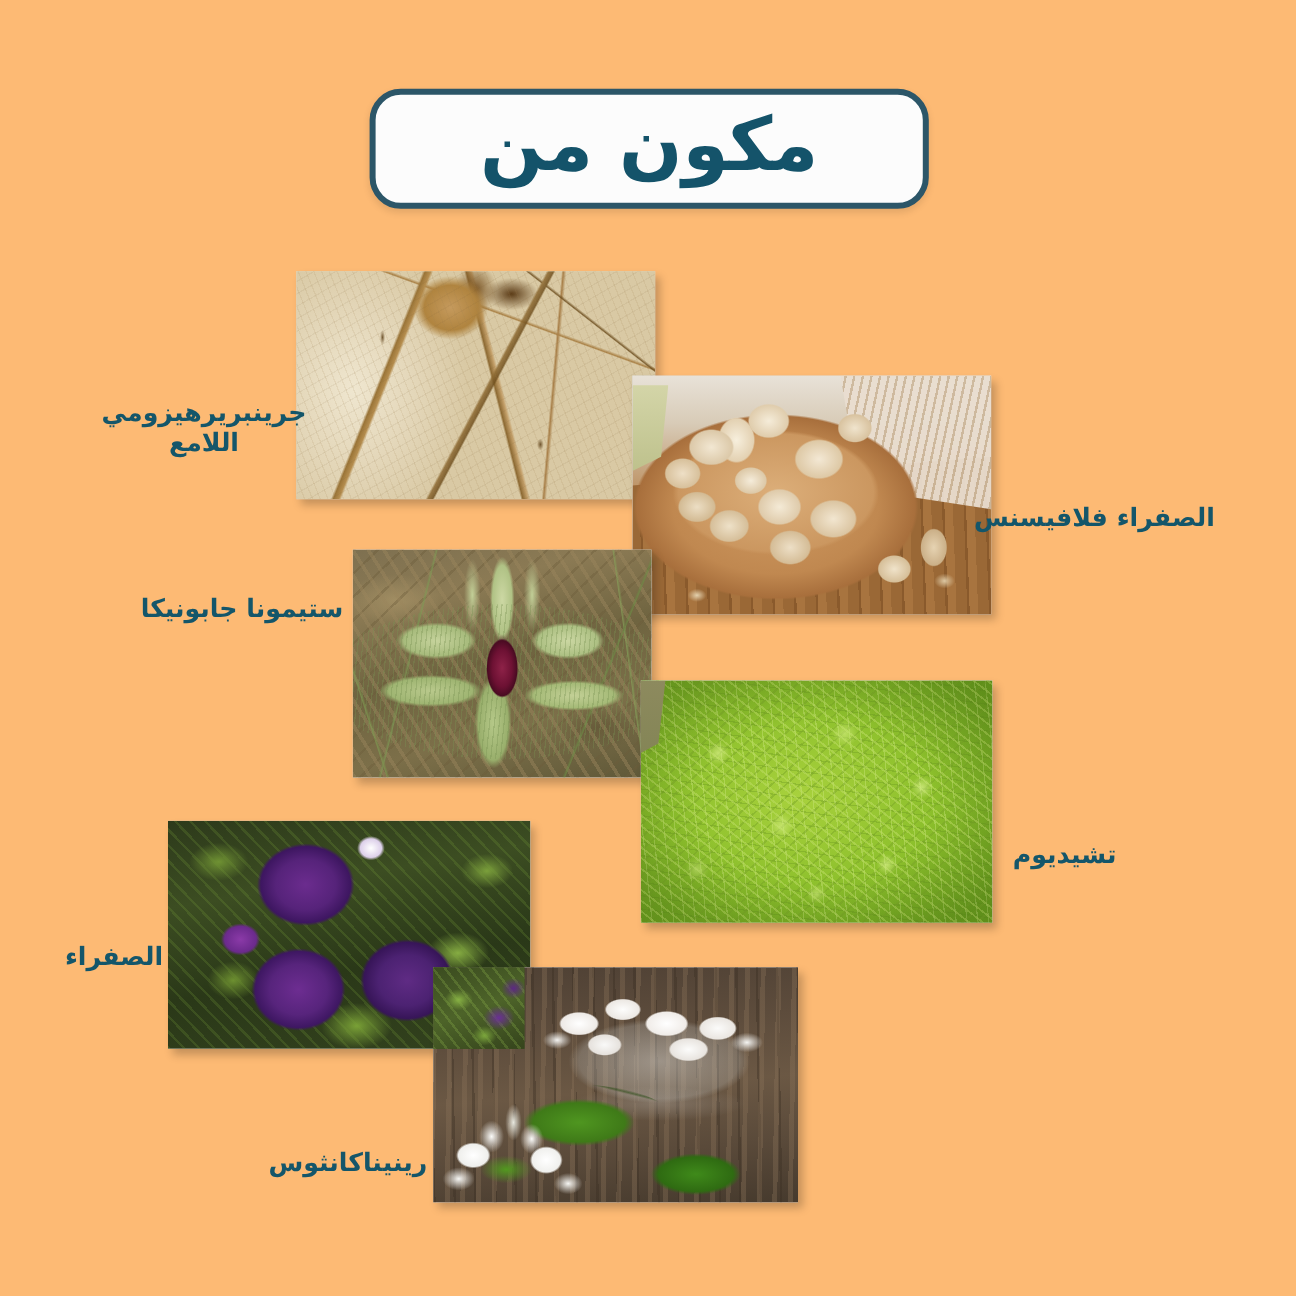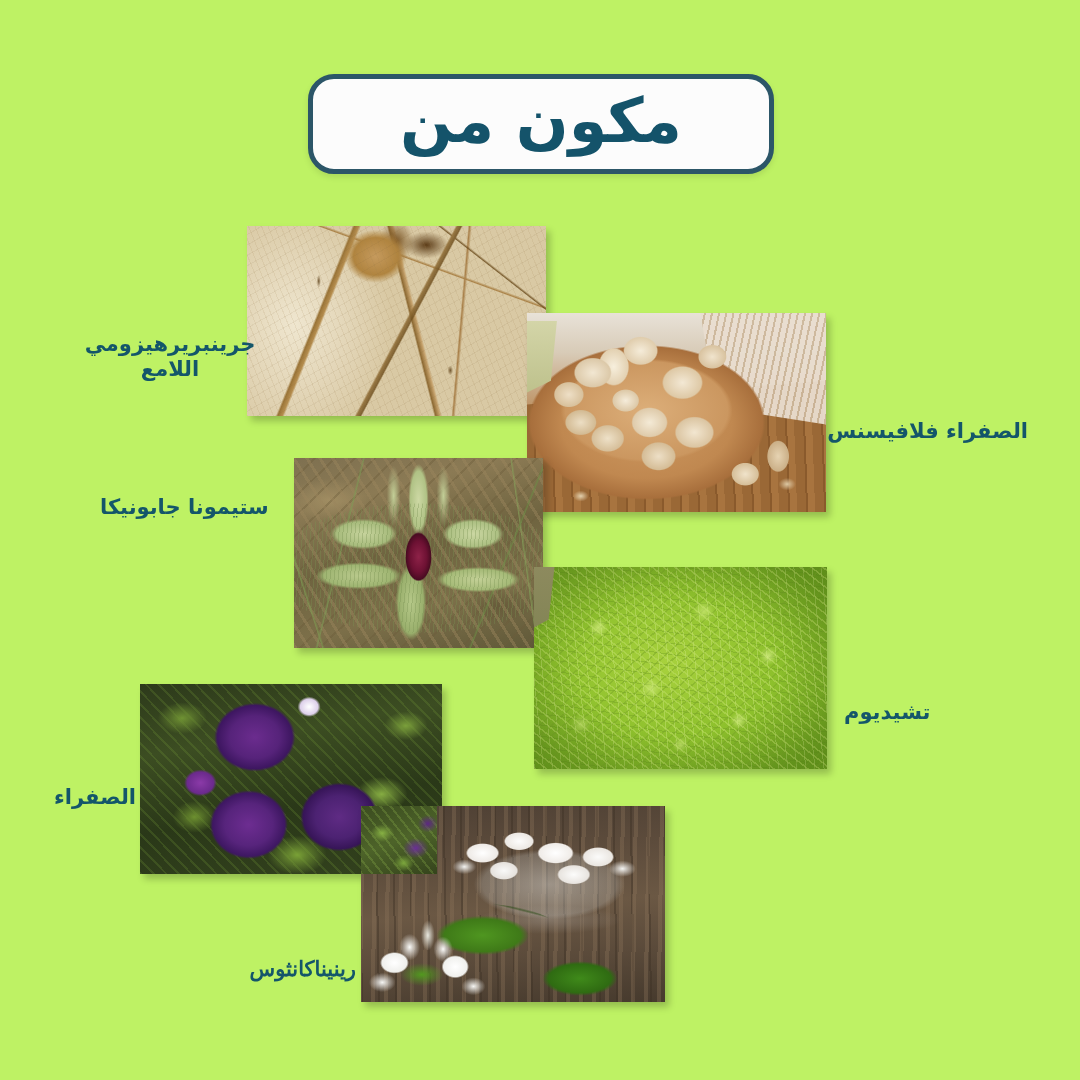--- a/index.html
+++ b/index.html
@@ -12,21 +12,21 @@
     width: 1080px;
     height: 1080px;
     position: relative;
     overflow: hidden;
     font-family: "DejaVu Sans", "Liberation Sans", sans-serif;
   }
 
   .canvas {
     position: absolute;
     inset: 0;
-    background: #bef264;
+    background: #fdba74;
   }
 
   
   .title-box {
     position: absolute;
     left: 308px;
     top: 74px;
     width: 466px;
     height: 100px;
     box-sizing: border-box;
@@ -340,25 +340,25 @@
     position: absolute;
     color: #14566a;
     font-weight: 700;
     font-size: 21px;
     line-height: 1.18;
     direction: rtl;
     text-align: right;
     white-space: pre-line;
   }
   .lbl-1 { left: 60px;  top: 332px; width: 220px; text-align: center; }
-  .lbl-2 { left: 796px; top: 419px; width: 232px; text-align: right; }
-  .lbl-3 { left: 100px; top: 495px; width: 186px; text-align: left; }
+  .lbl-2 { left: 796px; top: 419px; width: 232px; text-align: center; }
+  .lbl-3 { left: 100px; top: 495px; width: 186px; text-align: right; }
   .lbl-4 { left: 844px; top: 700px; width: 180px; text-align: left; }
   .lbl-5 { left: 58px;  top: 785px; width: 78px;  text-align: right; }
-  .lbl-6 { left: 196px; top: 957px; width: 160px; text-align: right; font-family: Liberation Serif, serif; }
+  .lbl-6 { left: 196px; top: 957px; width: 160px; text-align: right; }
 </style>
 </head>
 <body>
 
 <div class="canvas">
 
   <div class="title-box">
     <span class="title-text">مكون من</span>
   </div>
 

